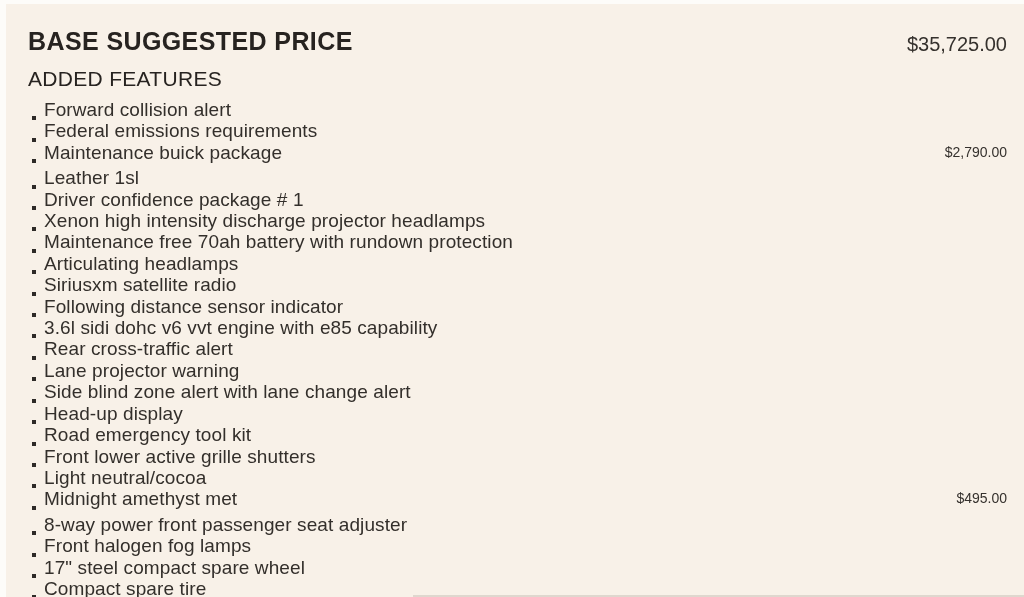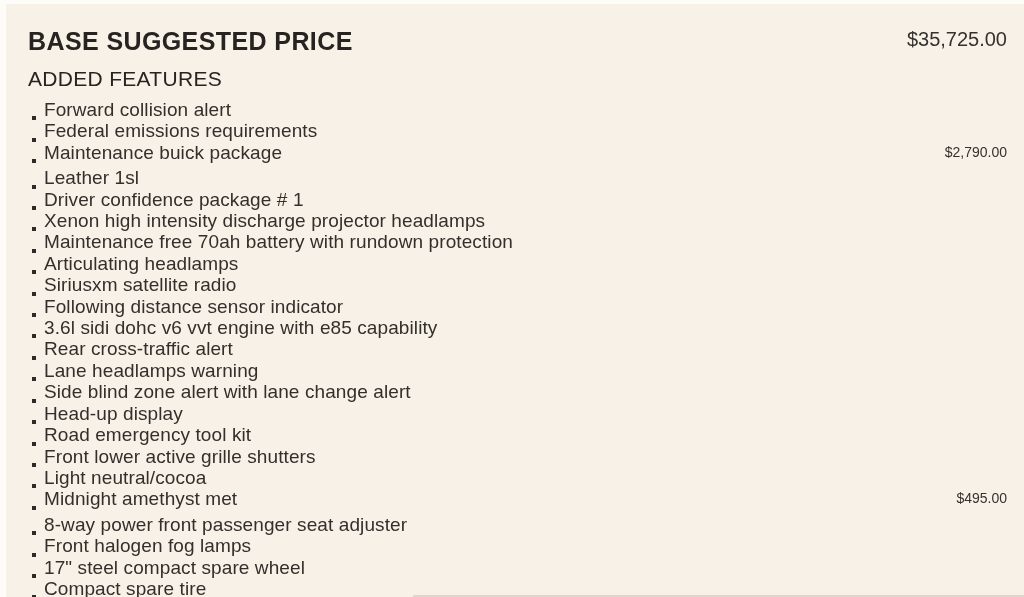--- a/index.html
+++ b/index.html
@@ -15,21 +15,21 @@
     background: #f8f1e8;
   }
   .content {
     position: relative;
     height: 100%;
     padding: 0 17px 0 22px;
   }
   .header-row {
     display: flex;
     justify-content: space-between;
-    align-items: flex-start;
+    align-items: flex-end;
     margin-top: 25px;
   }
   .base-title {
     font-size: 25px;
     font-weight: 700;
     letter-spacing: 0.4px;
     color: #272320;
     line-height: 1;
   }
   .base-price {
@@ -148,21 +148,21 @@
     <span class="feature-label">3.6l sidi dohc v6 vvt engine with e85 capability</span>
 
   </div>
         <div class="feature-row">
     <span class="bullet"></span>
     <span class="feature-label">Rear cross-traffic alert</span>
 
   </div>
         <div class="feature-row">
     <span class="bullet"></span>
-    <span class="feature-label">Lane headlamps warning</span>
+    <span class="feature-label">Lane projector warning</span>
 
   </div>
         <div class="feature-row">
     <span class="bullet"></span>
     <span class="feature-label">Side blind zone alert with lane change alert</span>
 
   </div>
         <div class="feature-row">
     <span class="bullet"></span>
     <span class="feature-label">Head-up display</span>

